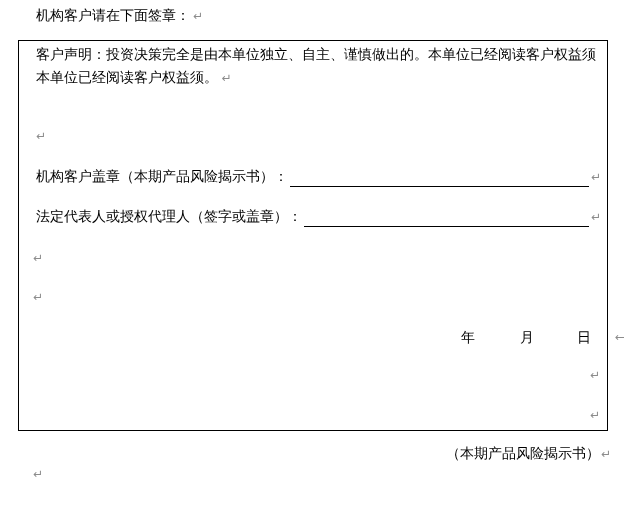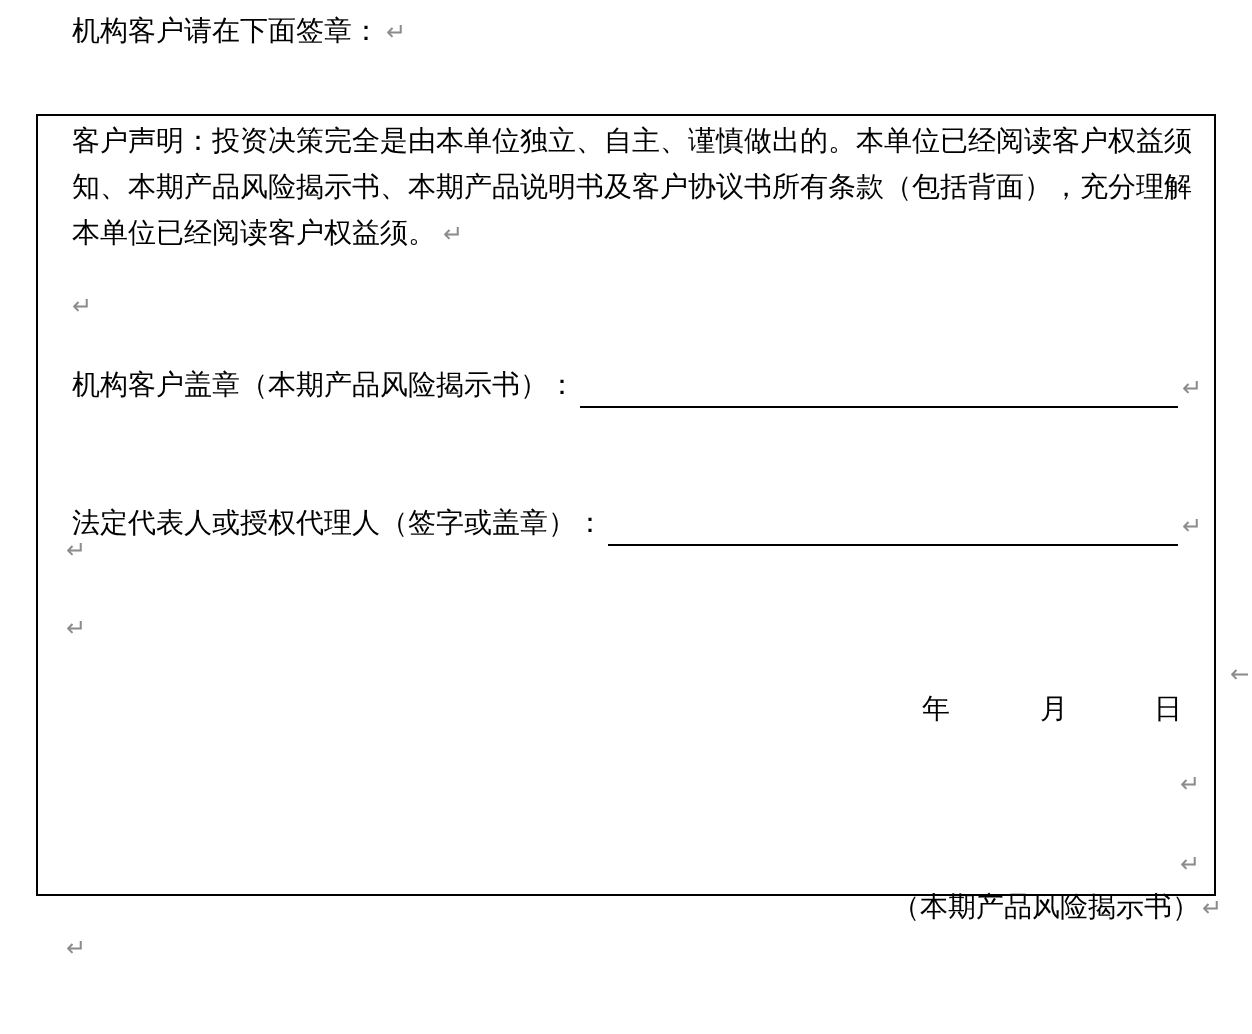--- a/index.html
+++ b/index.html
@@ -29,21 +29,21 @@
     left: 36px;
     top: 7px;
     display: flex;
     align-items: center;
     gap: 3px;
     white-space: nowrap;
   }
   .decl-box {
     position: absolute;
     left: 18px;
-    top: 57px;
+    top: 40px;
     width: 590px;
     height: 391px;
     border: 1px solid #000000;
     box-sizing: border-box;
   }
   .declaration {
     position: absolute;
     left: 17px;
     top: 2px;
     line-height: 23px;
@@ -56,21 +56,21 @@
   .pm-5 { position: absolute; right: 7px;  top: 367px; }
   .sig-row {
     position: absolute;
     left: 17px;
     right: 6px;
     height: 20px;
     display: flex;
     align-items: stretch;
   }
   .sig-row-1 { top: 126px; }
-  .sig-row-2 { top: 166px; margin-top: 29px; }
+  .sig-row-2 { top: 166px; }
   .sig-label {
     line-height: 20px;
     white-space: nowrap;
   }
   .fill-line {
     flex: 1;
     border-bottom: 1px solid #000000;
     margin-left: 2px;
   }
   .sig-row .mark {
@@ -112,21 +112,20 @@
 
   <div class="header-line">
     <span>机构客户请在下面签章：</span>
     <span class="mark">↵</span>
   </div>
 
   <div class="decl-box">
 
     <div class="declaration">
       <div class="decl-line">客户声明：投资决策完全是由本单位独立、自主、谨慎做出的。本单位已经阅读客户权益须</div>
-      <div class="decl-line">知、本期产品风险揭示书、本期产品说明书及客户协议书所有条款（包括背面），充分理解</div>
       <div class="decl-line">
         <span>本单位已经阅读客户权益须。</span>
         <span class="mark">↵</span>
       </div>
     </div>
 
     <span class="mark pm-1">↵</span>
 
     <div class="sig-row sig-row-1">
       <span class="sig-label">机构客户盖章（本期产品风险揭示书）：</span>

